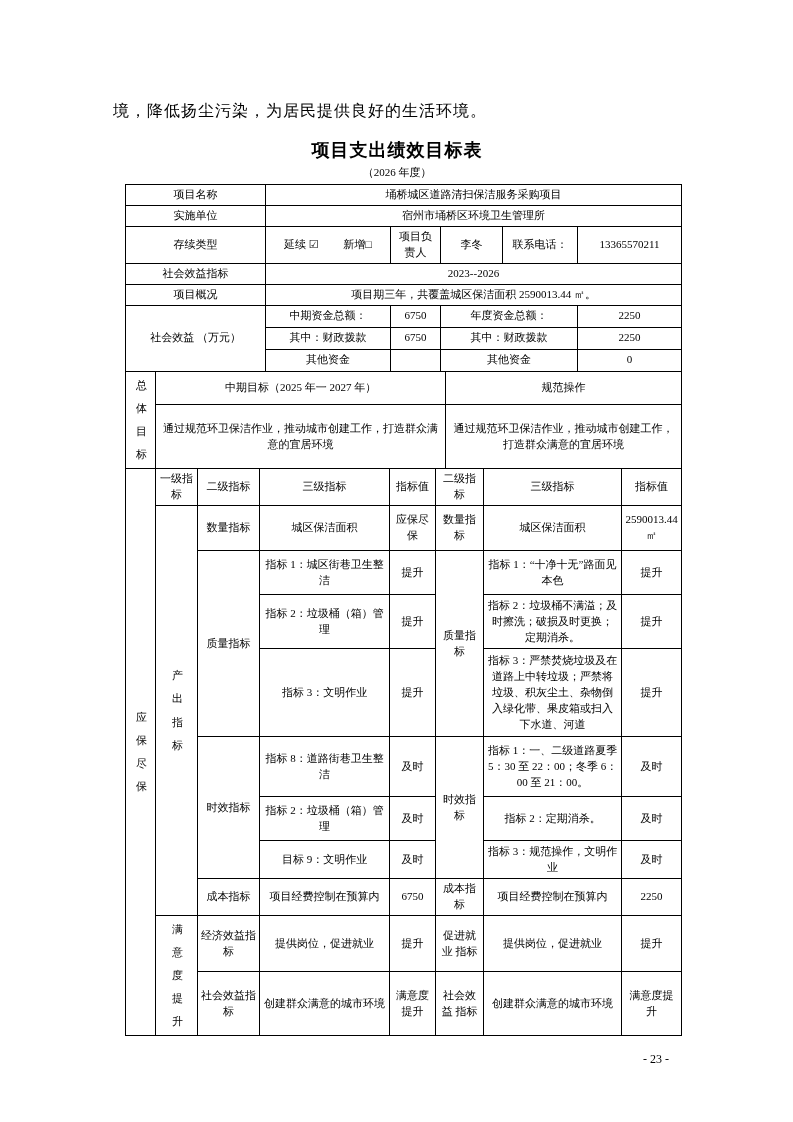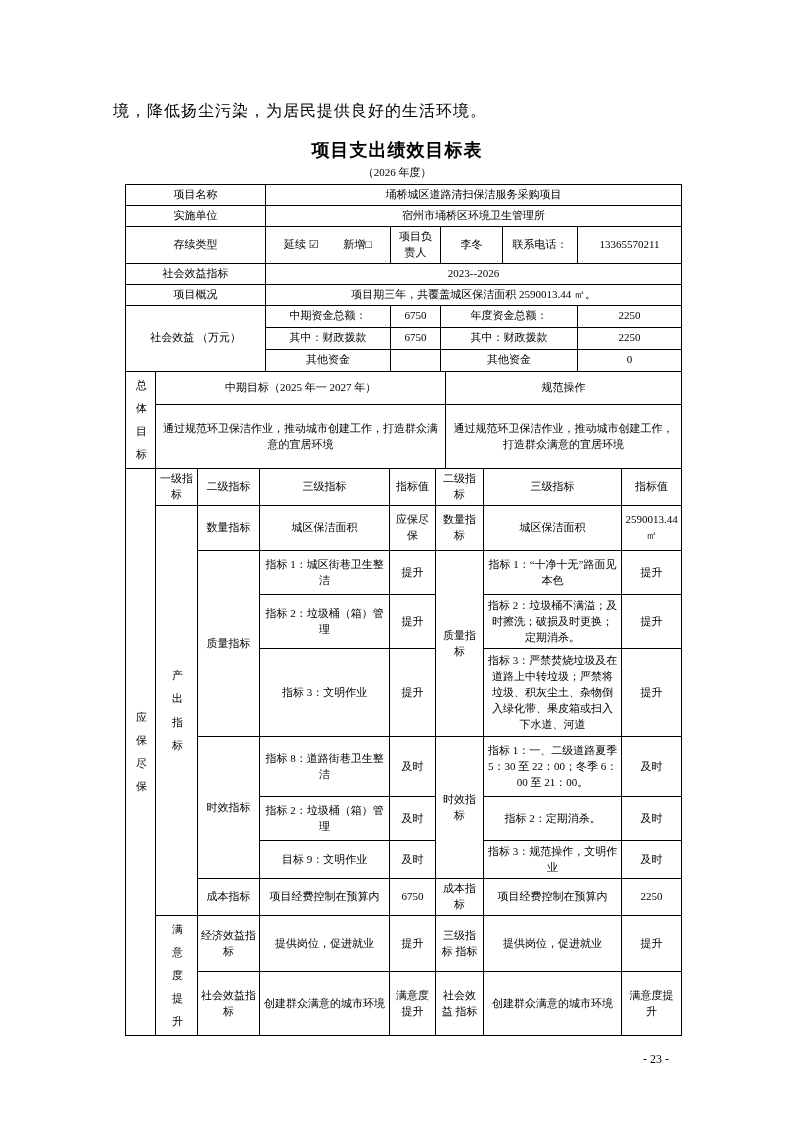--- a/index.html
+++ b/index.html
@@ -216,21 +216,21 @@
       <td>项目经费控制在预算内</td>
       <td>2250</td>
     </tr>
     <tr style="height:42px">
       <td rowspan="2">
         <span class="vstack">满意度提升</span>
       </td>
       <td>经济效益指标</td>
       <td>提供岗位，促进就业</td>
       <td>提升</td>
-      <td>三级指标 指标</td>
+      <td>促进就业 指标</td>
       <td>提供岗位，促进就业</td>
       <td>提升</td>
     </tr>
     <tr style="height:48px">
       <td>社会效益指标</td>
       <td>创建群众满意的城市环境</td>
       <td>满意度提升</td>
       <td>社会效益 指标</td>
       <td>创建群众满意的城市环境</td>
       <td>满意度提升</td>

